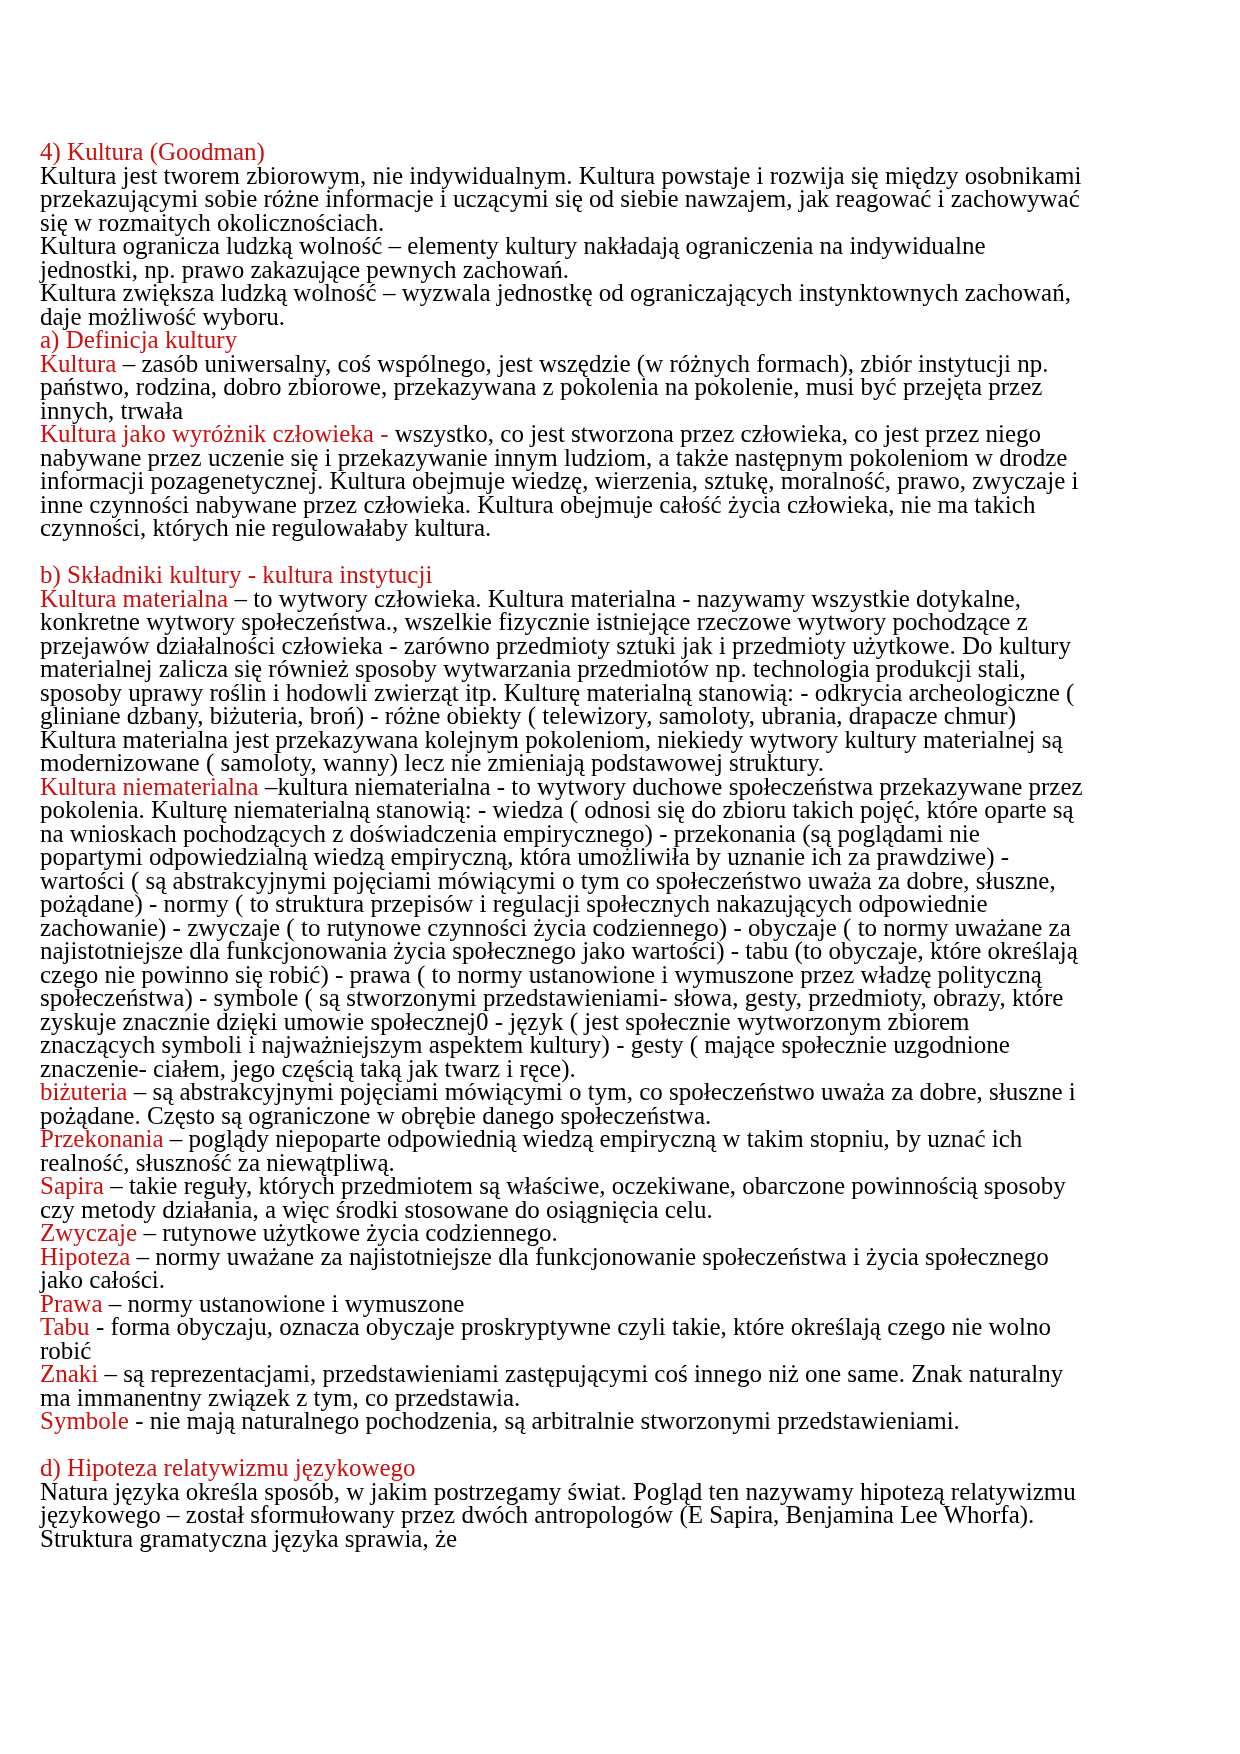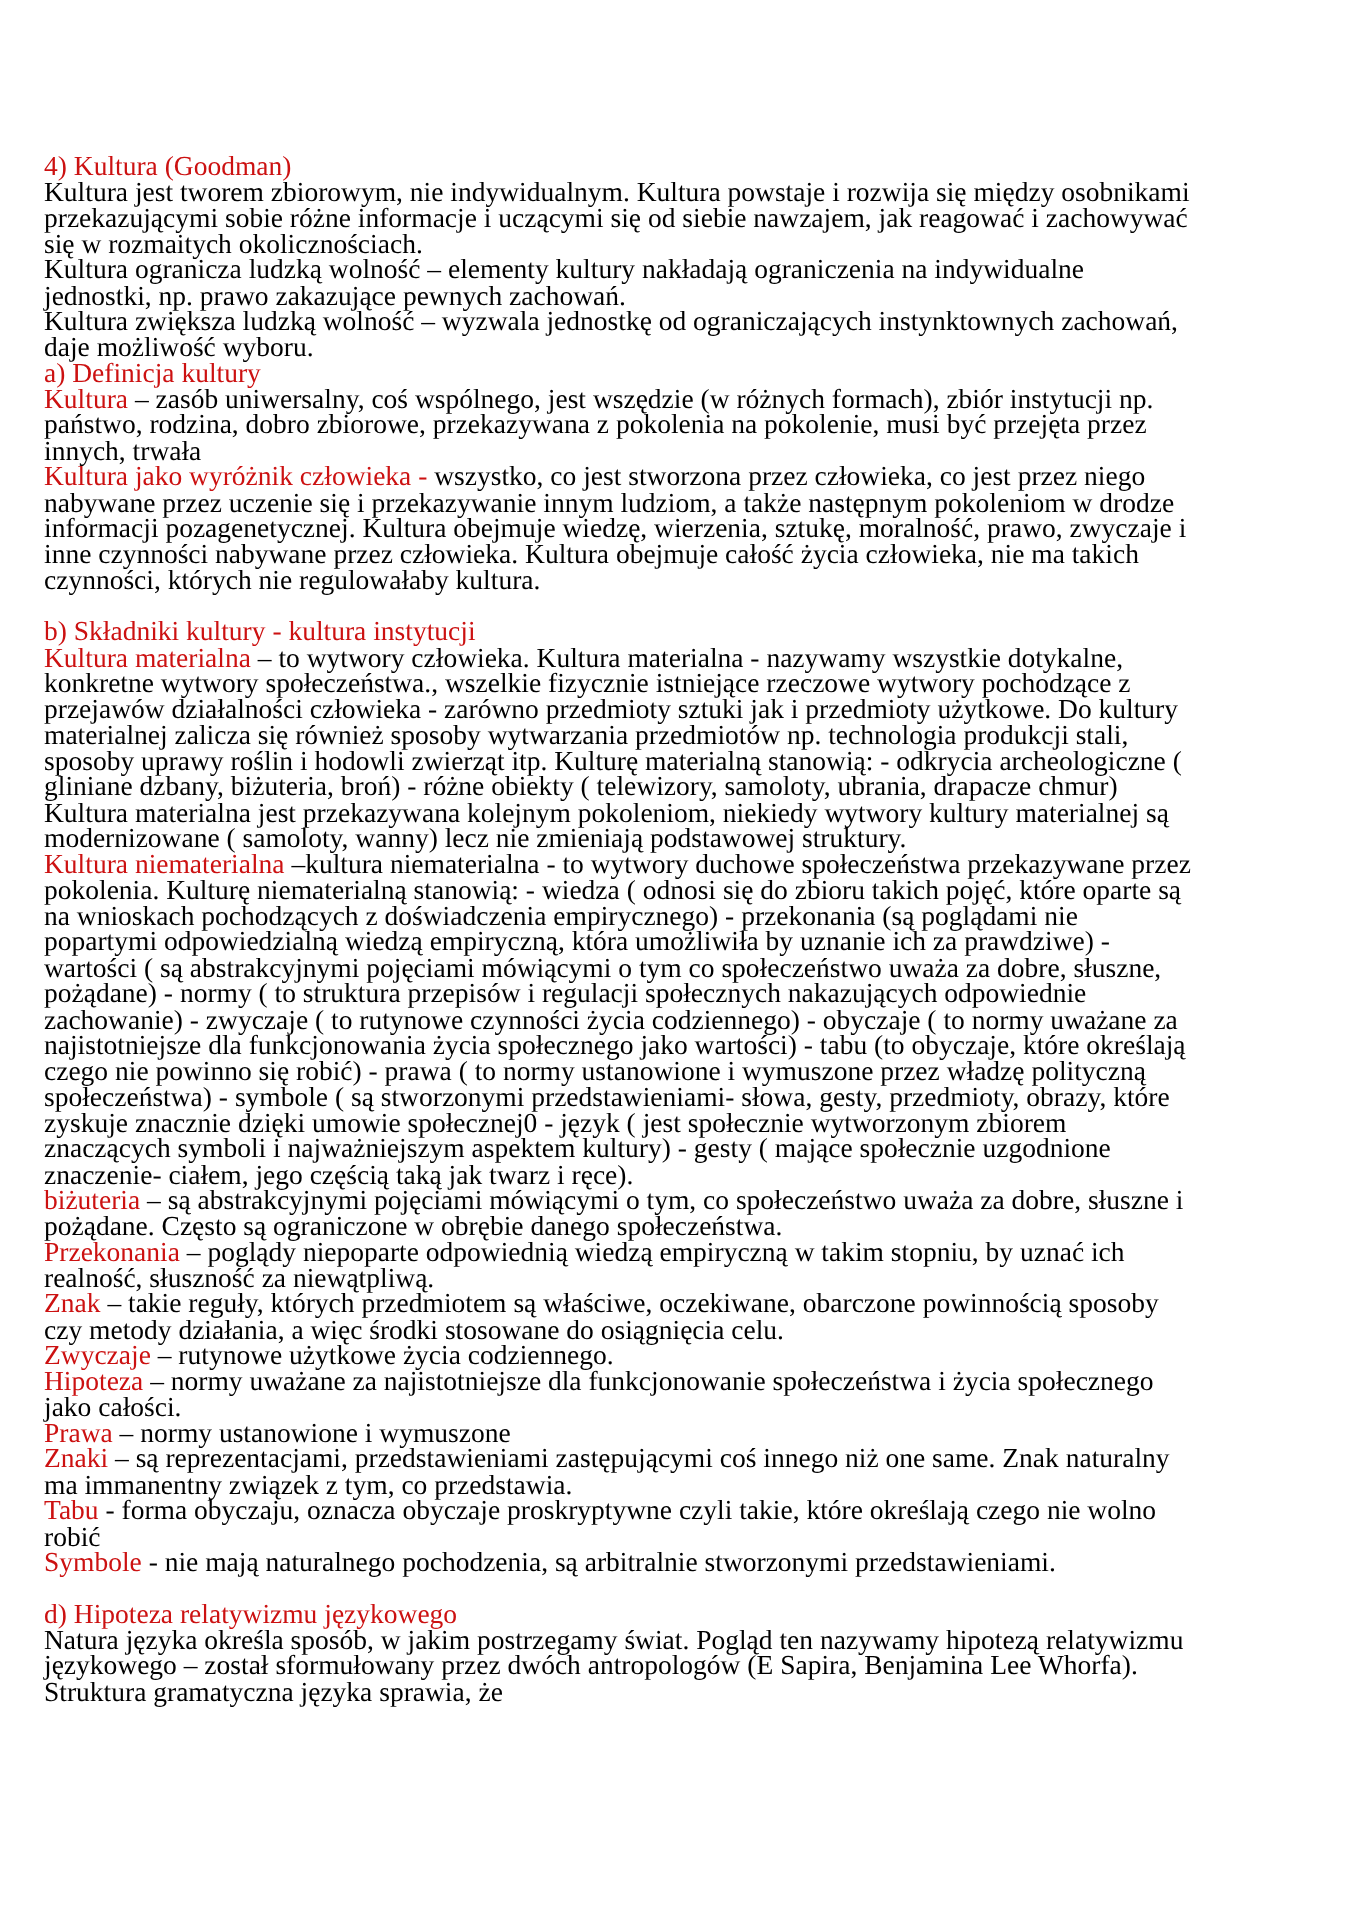--- a/index.html
+++ b/index.html
@@ -50,31 +50,31 @@
 
   <p class="para"><span class="red">Kultura materialna</span><span> – to wytwory człowieka. Kultura materialna - nazywamy wszystkie dotykalne, konkretne wytwory społeczeństwa., wszelkie fizycznie istniejące rzeczowe wytwory pochodzące z przejawów działalności człowieka - zarówno przedmioty sztuki jak i przedmioty użytkowe. Do kultury materialnej zalicza się również sposoby wytwarzania przedmiotów np. technologia produkcji stali, sposoby uprawy roślin i hodowli zwierząt itp. Kulturę materialną stanowią: - odkrycia archeologiczne ( gliniane dzbany, biżuteria, broń) - różne obiekty ( telewizory, samoloty, ubrania, drapacze chmur) Kultura materialna jest przekazywana kolejnym pokoleniom, niekiedy wytwory kultury materialnej są modernizowane ( samoloty, wanny) lecz nie zmieniają podstawowej struktury.</span></p>
 
   <p class="para"><span class="red">Kultura niematerialna</span><span> –kultura niematerialna - to wytwory duchowe społeczeństwa przekazywane przez pokolenia. Kulturę niematerialną stanowią: - wiedza ( odnosi się do zbioru takich pojęć, które oparte są na wnioskach pochodzących z doświadczenia empirycznego) - przekonania (są poglądami nie popartymi odpowiedzialną wiedzą empiryczną, która umożliwiła by uznanie ich za prawdziwe) - wartości ( są abstrakcyjnymi pojęciami mówiącymi o tym co społeczeństwo uważa za dobre, słuszne, pożądane) - normy ( to struktura przepisów i regulacji społecznych nakazujących odpowiednie zachowanie) - zwyczaje ( to rutynowe czynności życia codziennego) - obyczaje ( to normy uważane za najistotniejsze dla funkcjonowania życia społecznego jako wartości) - tabu (to obyczaje, które określają czego nie powinno się robić) - prawa ( to normy ustanowione i wymuszone przez władzę polityczną społeczeństwa) - symbole ( są stworzonymi przedstawieniami- słowa, gesty, przedmioty, obrazy, które zyskuje znacznie dzięki umowie społecznej0 - język ( jest społecznie wytworzonym zbiorem znaczących symboli i najważniejszym aspektem kultury) - gesty ( mające społecznie uzgodnione znaczenie- ciałem, jego częścią taką jak twarz i ręce).</span></p>
 
 
   <p class="para"><span class="red">biżuteria</span><span> – są abstrakcyjnymi pojęciami mówiącymi o tym, co społeczeństwo uważa za dobre, słuszne i pożądane. Często są ograniczone w obrębie danego społeczeństwa.</span></p>
 
   <p class="para"><span class="red">Przekonania</span><span> – poglądy niepoparte odpowiednią wiedzą empiryczną w takim stopniu, by uznać ich realność, słuszność za niewątpliwą.</span></p>
 
-  <p class="para"><span class="red">Znak</span><span> – takie reguły, których przedmiotem są właściwe, oczekiwane, obarczone powinnością sposoby czy metody działania, a więc środki stosowane do osiągnięcia celu.</span></p>
+  <p class="para"><span class="red">Sapira</span><span> – takie reguły, których przedmiotem są właściwe, oczekiwane, obarczone powinnością sposoby czy metody działania, a więc środki stosowane do osiągnięcia celu.</span></p>
 
   <p class="para"><span class="red">Zwyczaje</span><span> – rutynowe użytkowe życia codziennego.</span></p>
 
   <p class="para"><span class="red">Hipoteza</span><span> – normy uważane za najistotniejsze dla funkcjonowanie społeczeństwa i życia społecznego jako całości.</span></p>
 
   <p class="para"><span class="red">Prawa</span><span> – normy ustanowione i wymuszone</span></p>
 
+  <p class="para"><span class="red">Tabu</span><span> -  forma obyczaju, oznacza obyczaje proskryptywne czyli takie, które określają czego nie wolno robić</span></p>
+
   <p class="para"><span class="red">Znaki</span><span> – są reprezentacjami, przedstawieniami zastępującymi coś innego niż one same. Znak naturalny ma immanentny związek z tym, co przedstawia.</span></p>
-
-  <p class="para"><span class="red">Tabu</span><span> -  forma obyczaju, oznacza obyczaje proskryptywne czyli takie, które określają czego nie wolno robić</span></p>
 
   <p class="para"><span class="red">Symbole</span><span> -  nie mają naturalnego pochodzenia, są arbitralnie stworzonymi przedstawieniami.</span></p>
 
   <p class="para gap-before"><span class="red">d) Hipoteza relatywizmu językowego</span></p>
 
   <p class="para"><span>Natura języka określa sposób, w jakim postrzegamy świat.  Pogląd ten nazywamy hipotezą relatywizmu językowego – został sformułowany przez dwóch antropologów (E Sapira, Benjamina Lee Whorfa). Struktura gramatyczna języka sprawia, że</span></p>
 
 </div>
 
 </body></html>

